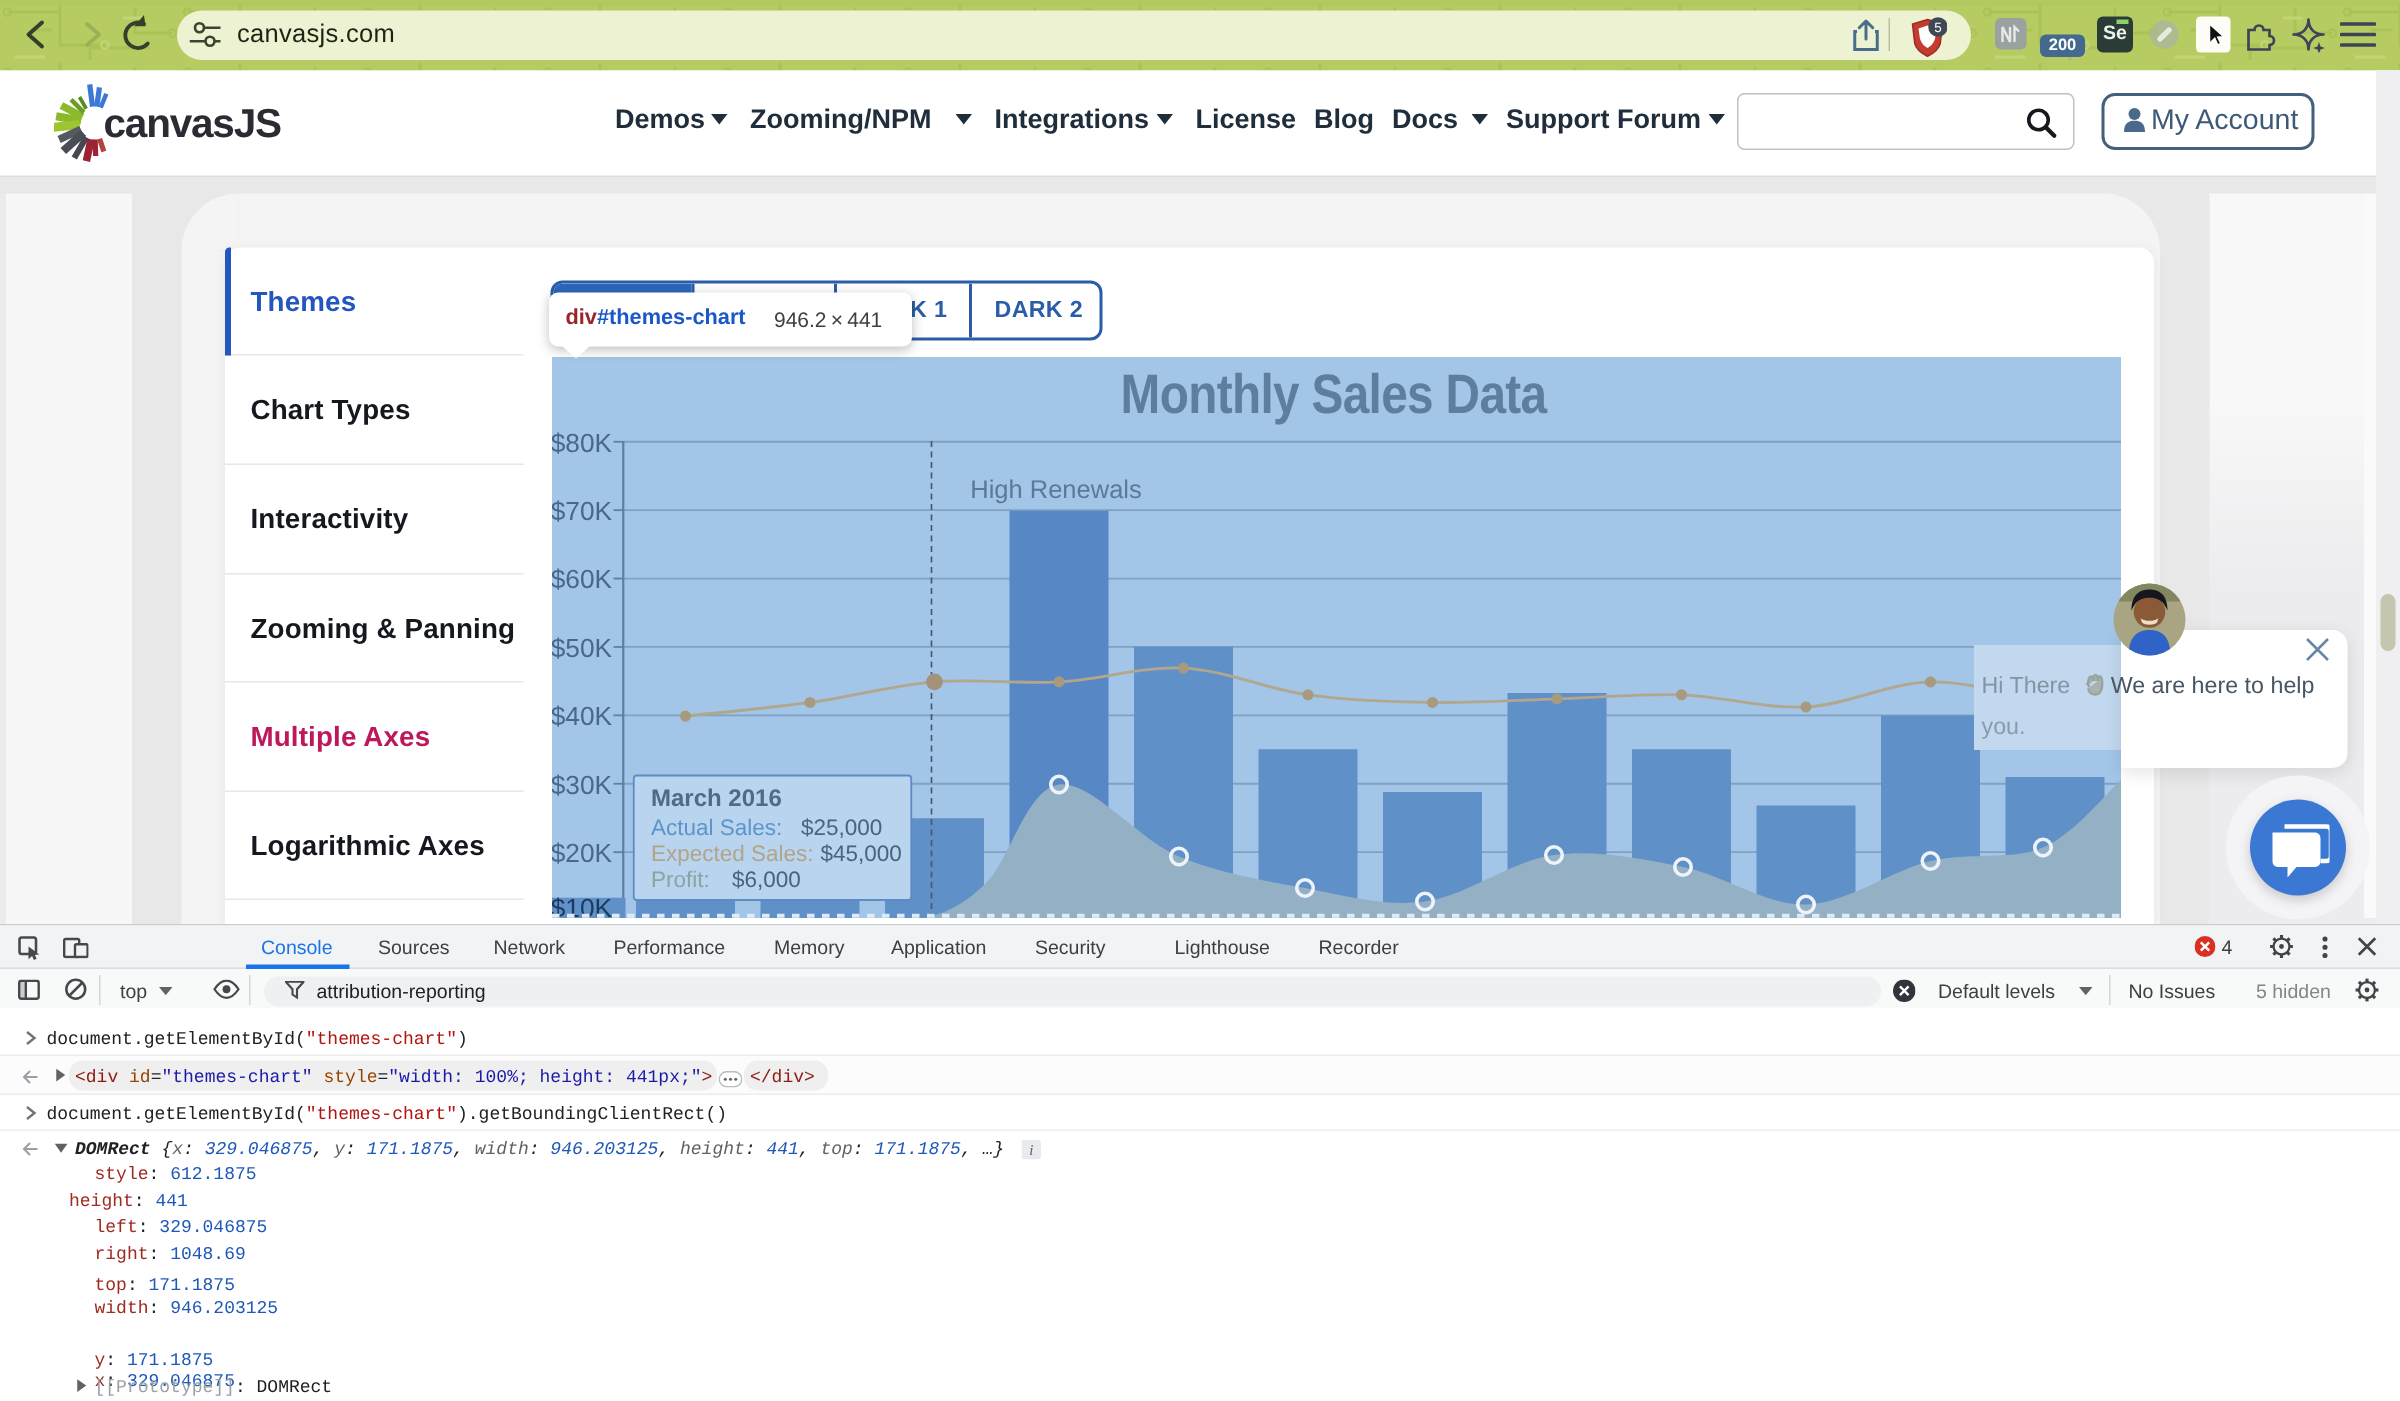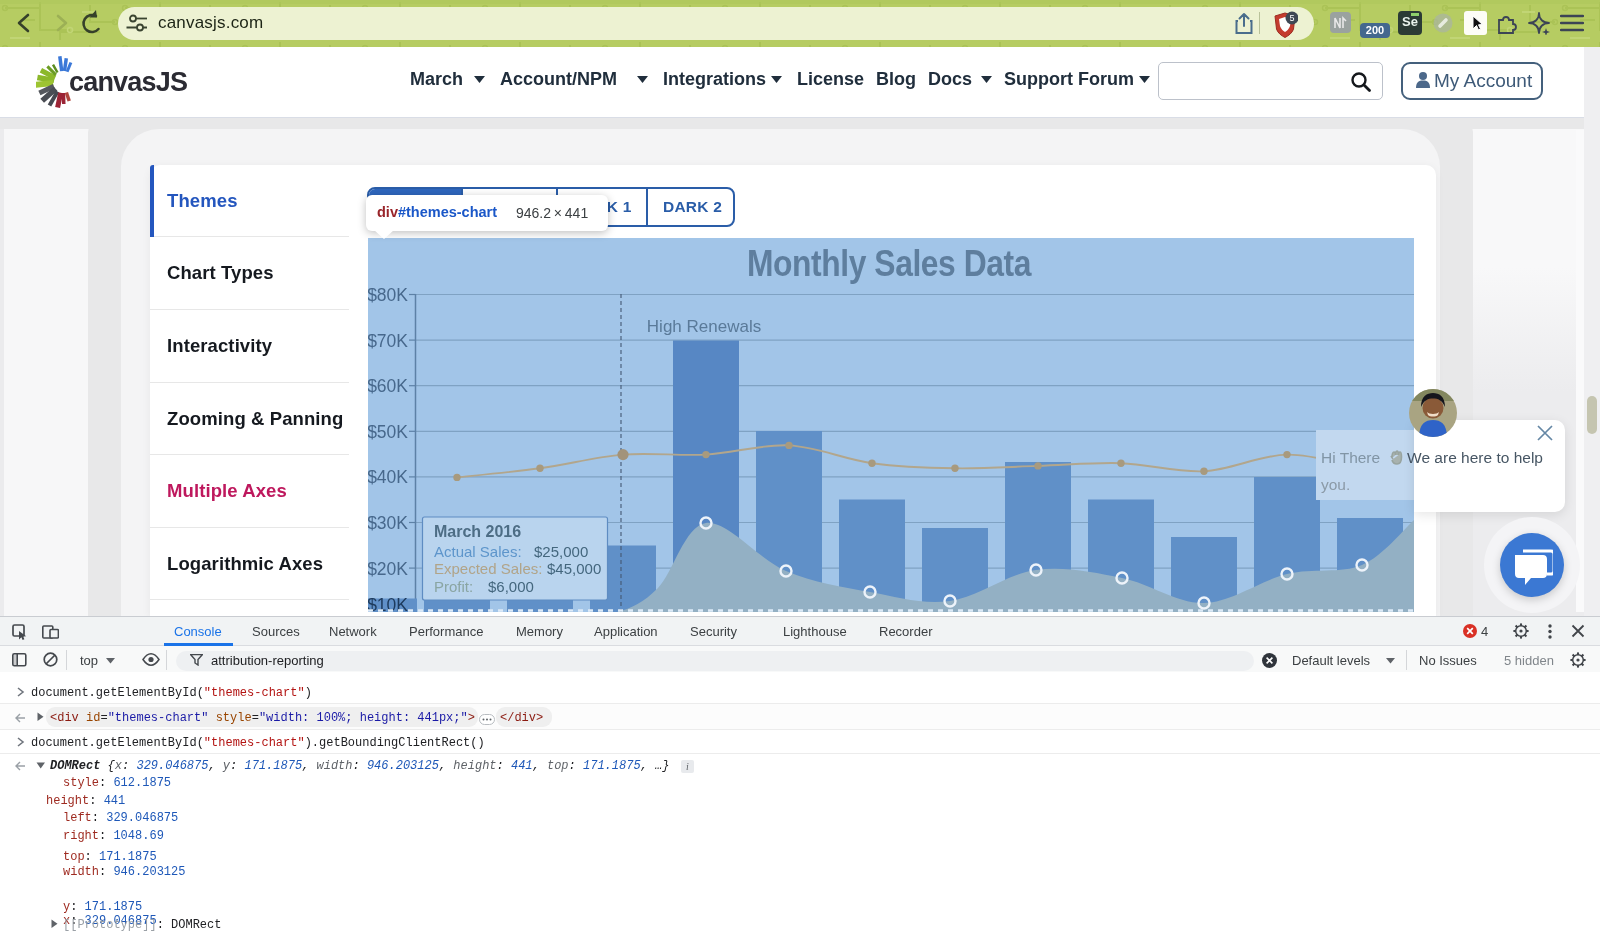--- a/index.html
+++ b/index.html
@@ -90,25 +90,25 @@
 <line x1="31.1" y1="22.8" x2="34.9" y2="13.5" stroke="#3b78d8" stroke-width="3"></line>
 <line x1="17.9" y1="37.2" x2="3.4" y2="44.0" stroke="#55585e" stroke-width="5"></line>
 <line x1="19.6" y1="39.7" x2="6.2" y2="51.7" stroke="#4a4d54" stroke-width="5.5"></line>
 <line x1="21.5" y1="42.5" x2="13.5" y2="56.4" stroke="#454850" stroke-width="4"></line>
 <line x1="24.7" y1="43.8" x2="21.6" y2="58.4" stroke="#9b2335" stroke-width="5"></line>
 <line x1="27.4" y1="44.0" x2="27.8" y2="55.0" stroke="#9b2335" stroke-width="3.5"></line>
 <line x1="30.4" y1="43.5" x2="33.2" y2="52.0" stroke="#b0453d" stroke-width="3.5"></line>
 <text x="33" y="42" font-family="Liberation Sans" font-size="27" font-weight="bold" fill="#2b2b33" letter-spacing="-0.8">canvasJS</text>
 </svg>
 <div class="abs" style="left:0;top:22px;width:1160px;font-size:18px;font-weight:bold;color:#202e3c;">
-<span class="abs" style="left:410px;">March</span>
+<span class="abs" style="left:410px;">Demos</span>
       <svg class="abs" style="left:474px;top:7px;" width="12" height="8">
         <path d="M0 0 H11 L5.5 7 Z" fill="#202e3c"></path>
       </svg>
-<span class="abs" style="left:500px;">Account/NPM</span>
+<span class="abs" style="left:500px;">Zooming/NPM</span>
       <svg class="abs" style="left:637px;top:7px;" width="12" height="8">
         <path d="M0 0 H11 L5.5 7 Z" fill="#202e3c"></path>
       </svg>
 <span class="abs" style="left:663px;">Integrations</span>
       <svg class="abs" style="left:771px;top:7px;" width="12" height="8">
         <path d="M0 0 H11 L5.5 7 Z" fill="#202e3c"></path>
       </svg>
 <span class="abs" style="left:797px;">License</span>
 <span class="abs" style="left:876px;">Blog</span>
 <span class="abs" style="left:928px;">Docs</span>

